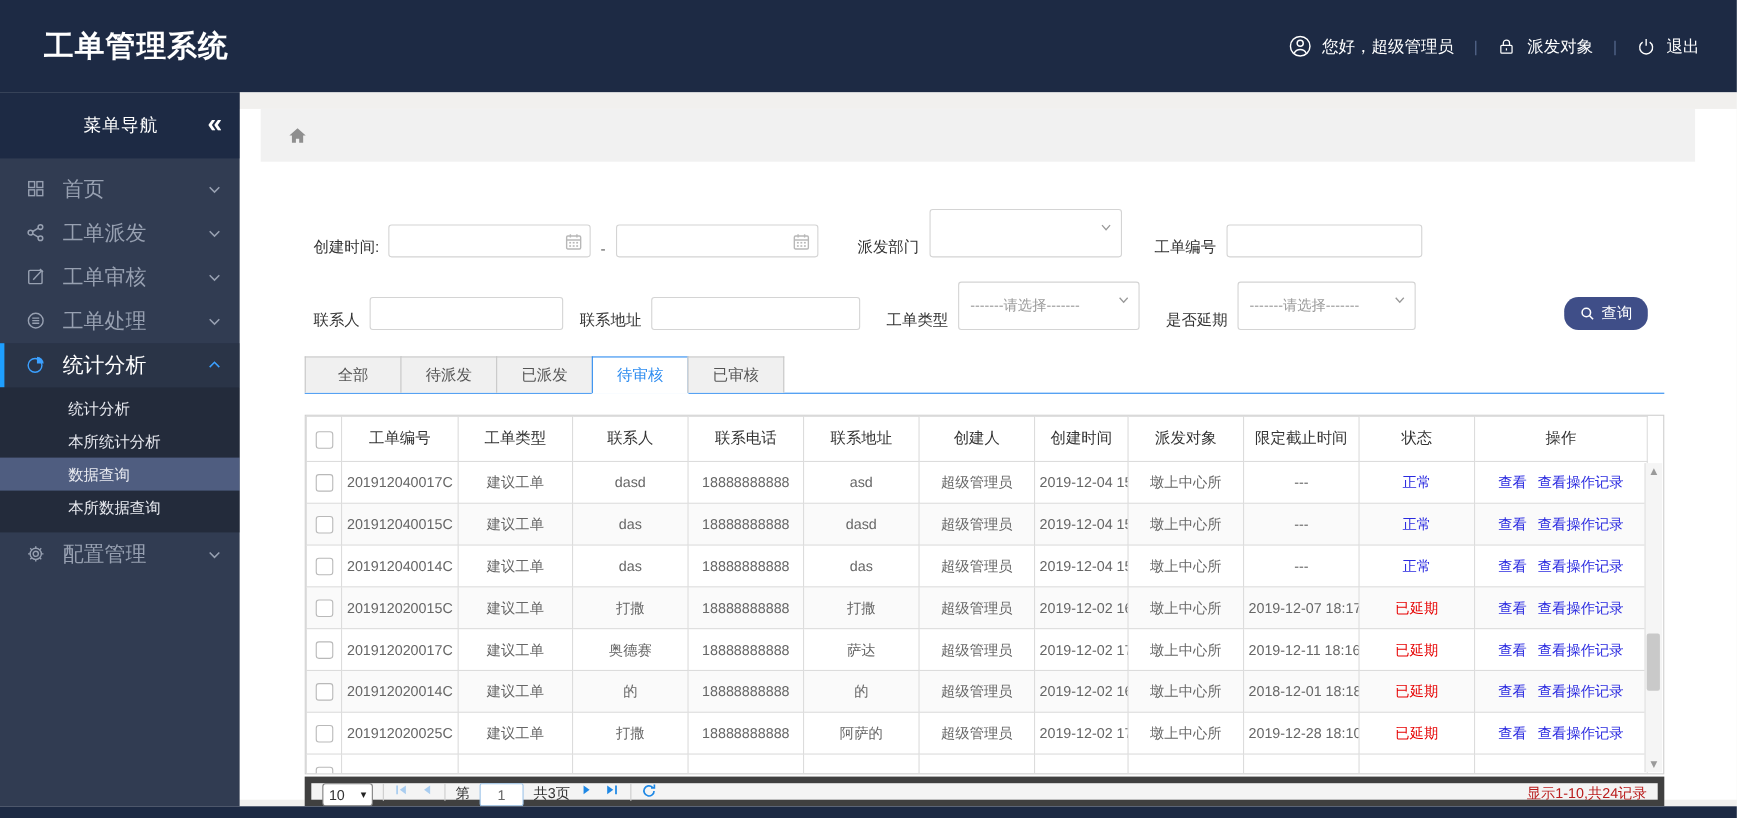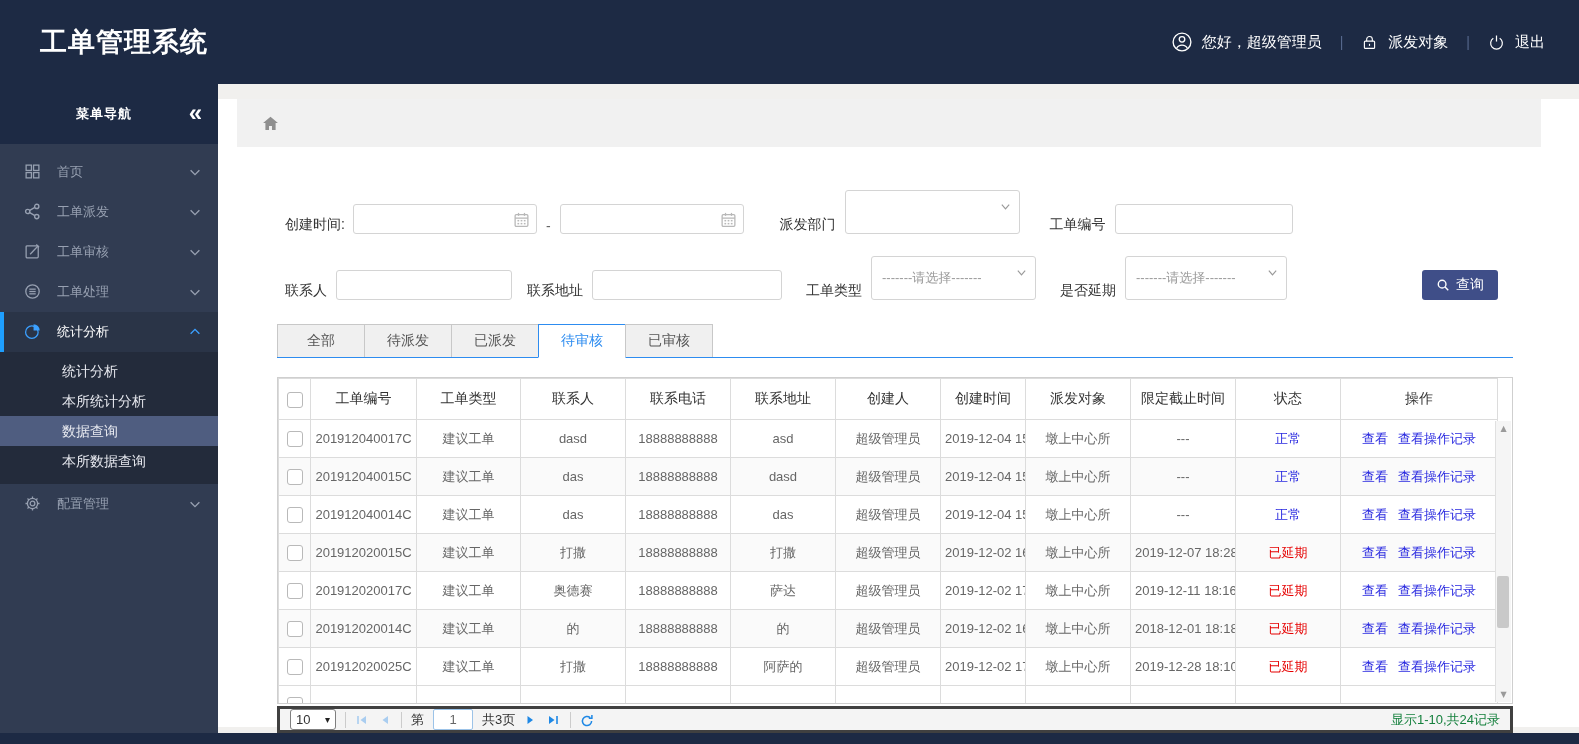--- a/index.html
+++ b/index.html
@@ -16,24 +16,24 @@
   .app-header{height:84px;background:var(--dark);display:flex;align-items:center;justify-content:space-between;padding:0 34px 0 40px;gap:47px;}
   .brand{color:#fff;font-size:27px;font-weight:bold;letter-spacing:1px;}
   .hright{display:flex;align-items:center;color:#fff;font-size:15px;gap:18px;}
   .hitem{display:flex;align-items:center;gap:10px;cursor:pointer;}
   .hsep{color:#55678c;font-size:14px;}
 
   
   .body-row{display:flex;height:649px;}
   .sidebar{width:218px;background:var(--side);flex:none;display:flex;flex-direction:column;}
   .side-head{height:60px;background:var(--dark);position:relative;display:flex;align-items:center;}
-  .side-title{color:#fff;font-size:13px;font-weight:bold;padding-left:76px;letter-spacing:1px;}
+  .side-title{color:#fff;font-size:16px;font-weight:normal;padding-left:76px;letter-spacing:1px;}
   .collapse{position:absolute;right:16px;top:50%;transform:translateY(-54%);color:#fff;font-size:24px;font-weight:bold;cursor:pointer;line-height:1;}
   .menu{padding-top:8px;}
-  .menu-item{height:40px;display:flex;align-items:center;color:var(--muted);font-size:13px;padding-left:24px;position:relative;cursor:pointer;}
+  .menu-item{height:40px;display:flex;align-items:center;color:var(--muted);font-size:19px;padding-left:24px;position:relative;cursor:pointer;}
   .menu-item .mi-icon{width:18px;height:18px;display:inline-flex;}
   .menu-item .mi-label{margin-left:15px;}
   .menu-item .mi-chevron{position:absolute;right:16px;width:14px;height:14px;display:inline-flex;}
   .menu-item.active{background:#2a3447;color:#fff;border-left:4px solid #1e9fff;padding-left:20px;}
   .menu-item.active .mi-icon,.menu-item.active .mi-chevron{color:#3ba0ff;}
   .submenu{background:var(--subbg);padding:4px 0 8px 0;}
   .submenu-item{height:30px;line-height:30px;color:#e8eaf0;font-size:14px;padding-left:62px;cursor:pointer;}
   .submenu-item.selected{background:var(--subsel);}
 
   
@@ -45,21 +45,21 @@
   
   .frow{display:flex;align-items:flex-end;padding-left:8px;font-size:14px;color:#333;}
   .frow1{margin-top:43px;}
   .frow2{margin-top:22px;}
   .flabel{white-space:nowrap;}
   .tbox{height:30px;border:1px solid #d4d4d4;border-radius:3px;background:#fff;position:relative;display:flex;align-items:center;}
   .tbox .cal{position:absolute;right:6px;top:6px;}
   .sel{height:44px;border:1px solid #d4d4d4;border-radius:3px;background:#fff;position:relative;display:flex;align-items:center;color:#9a9a9a;font-size:13px;padding-left:10px;cursor:pointer;}
   .sel .sch{position:absolute;right:8px;top:10px;color:#9a9a9a;}
   input.plain{border:none;outline:none;width:100%;height:100%;padding:0 8px;font-size:13px;background:transparent;}
-  .btn-search{margin-left:auto;margin-right:15px;width:76px;height:30px;background:var(--btn);color:#fff;border:none;border-radius:3px;font-size:14px;display:flex;align-items:center;justify-content:center;gap:6px;cursor:pointer;}
+  .btn-search{margin-left:auto;margin-right:15px;width:76px;height:30px;background:var(--btn);color:#fff;border:none;border-radius:13px;font-size:14px;display:flex;align-items:center;justify-content:center;gap:6px;cursor:pointer;}
 
   
   .tabs{margin-top:24px;display:flex;border-bottom:1px solid var(--accent);height:34px;align-items:flex-end;}
   .tab{width:88px;height:33px;background:#f0f0f0;border:1px solid #c8c8c8;border-bottom:none;display:flex;align-items:center;justify-content:center;font-size:14px;color:#555;cursor:pointer;margin-right:-1px;}
   .tab.active{background:#fff;border-color:var(--accent);border-bottom:1px solid #fff;margin-bottom:-1px;height:34px;color:var(--accent);}
 
   
   .table-wrap{margin-top:19px;height:327px;position:relative;overflow:hidden;border:1px solid #cfcfcf;padding-right:17px;background:#fff;}
   table.grid{width:100%;border-collapse:collapse;table-layout:fixed;}
   .grid th{height:41px;font-weight:normal;font-size:14px;color:#333;border:1px solid var(--grid);background:#fff;}
@@ -69,26 +69,26 @@
   td.status-normal{color:var(--link);}
   td.status-delayed{color:var(--danger);}
   td.actions a{color:var(--link);text-decoration:none;cursor:pointer;}
   td.actions a + a{margin-left:10px;}
   .vscroll{position:absolute;top:43px;right:1px;bottom:1px;width:16px;background:#f5f5f5;border-left:1px solid #e0e0e0;}
   .vscroll .arr{position:absolute;left:0;width:100%;text-align:center;font-size:8px;color:#9a9a9a;cursor:pointer;}
   .vscroll .arr.up{top:3px;} .vscroll .arr.dn{bottom:3px;}
   .vscroll .thumb{position:absolute;left:1px;width:12px;height:52px;top:55%;background:#c9c9c9;border-radius:2px;cursor:pointer;}
 
   
-  .pager{margin-top:2px;height:27px;border:3px solid #404040;background:#f4f4f4;display:flex;align-items:center;padding:0 10px;gap:9px;font-size:13px;color:#333;}
+  .pager{margin-top:2px;height:27px;border:6px solid #404040;background:#f4f4f4;display:flex;padding:0 10px;gap:9px;font-size:13px;color:#333;}
   .psize{width:46px;height:21px;border:1px solid #7f7f7f;border-radius:3px;background:#fff;display:flex;align-items:center;justify-content:space-between;padding:0 5px;cursor:pointer;}
   .pdiv{width:1px;height:16px;background:#ccc;}
   .pic{display:inline-flex;width:14px;height:12px;cursor:pointer;}
   .pinput{width:40px;height:21px;border:1px solid #9cc3e8;border-radius:2px;text-align:center;font-size:13px;color:#666;outline:none;background:#fff;}
-  .psummary{margin-left:auto;color:#15803d;font-size:13px;}
+  .psummary{margin-left:auto;color:#b91c1c;font-size:13px;}
 
   .footer{position:absolute;left:0;bottom:0;width:1579px;height:11px;background:var(--dark);}
   svg{display:block;}
 </style>
 </head>
 <body>
 
 <div class="app-header">
   <div class="brand">工单管理系统</div>
   <div class="hright">
@@ -436,21 +436,21 @@
                 <tr class="row alt">
                   <td><span class="checkbox"></span></td>
                   <td>201912020015C</td>
                   <td>建议工单</td>
                   <td>打撒</td>
                   <td>18888888888</td>
                   <td>打撒</td>
                   <td>超级管理员</td>
                   <td>2019-12-02 16</td>
                   <td>墩上中心所</td>
-                  <td>2019-12-07 18:28</td>
+                  <td>2019-12-07 18:17</td>
                   <td class="status-delayed">已延期</td>
                   <td class="actions"><a>查看</a><a>查看操作记录</a></td>
                 </tr>
                 <tr class="row">
                   <td><span class="checkbox"></span></td>
                   <td>201912020017C</td>
                   <td>建议工单</td>
                   <td>奥德赛</td>
                   <td>18888888888</td>
                   <td>萨达</td>

